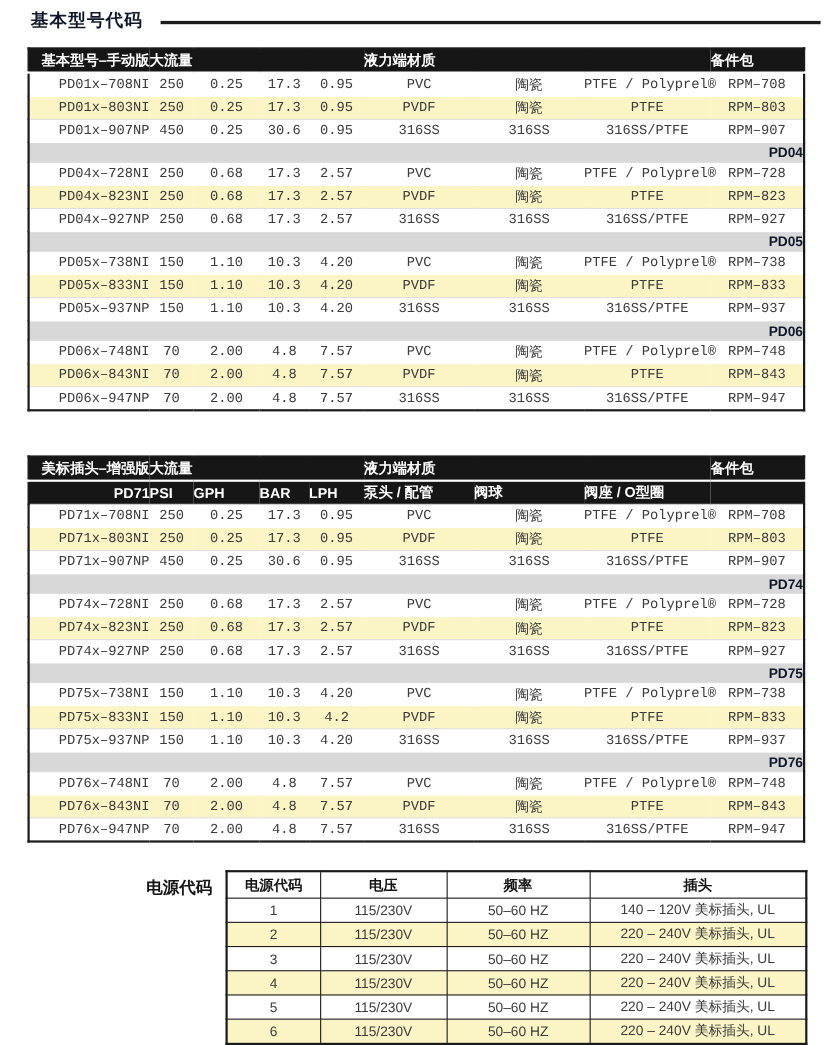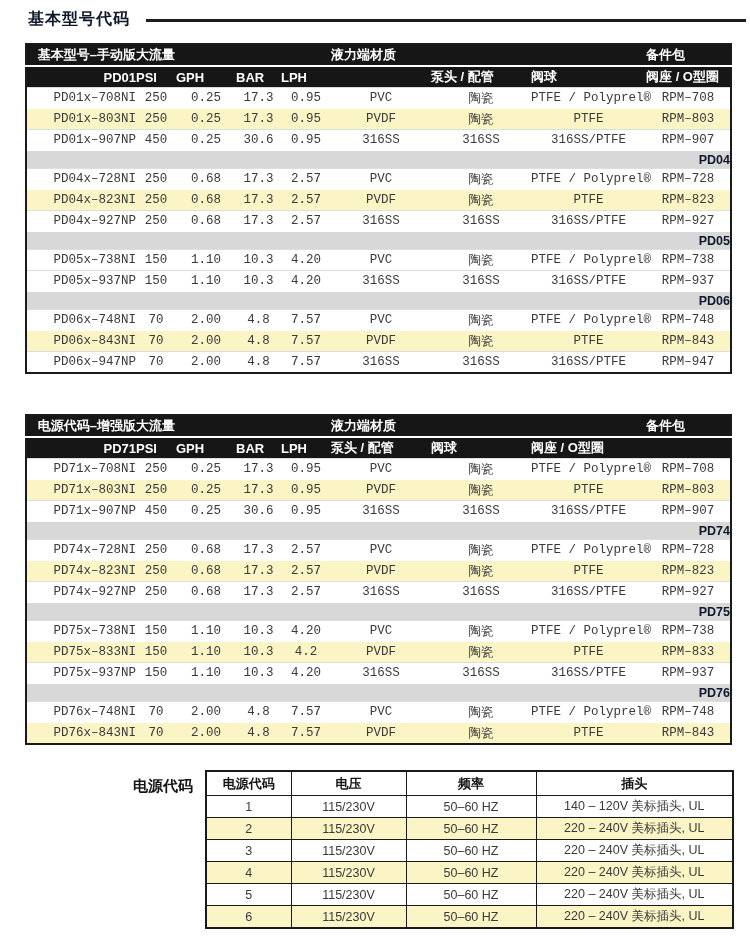--- a/index.html
+++ b/index.html
@@ -60,31 +60,20 @@
         <col style="width:115px">
         <col style="width:85px">
     </colgroup>
     <thead>
       <tr class="h1">
         <th class="left">基本型号–手动版</th>
         <th colspan="4">大流量</th>
         <th colspan="3">液力端材质</th>
         <th>备件包</th>
       </tr>
-      <tr class="h2">
-        <th class="left">PD01</th>
-        <th>PSI</th>
-        <th>GPH</th>
-        <th>BAR</th>
-        <th>LPH</th>
-        <th></th>
-        <th>泵头 / 配管</th>
-        <th>阀球</th>
-        <th>阀座 / O型圈</th>
-      </tr>
     </thead>
     <tbody>
         <tr class="data">
           <td class="left">PD01x–708NI</td>
           <td>250</td>
           <td>0.25</td>
           <td>17.3</td>
           <td>0.95</td>
           <td>PVC</td>
           <td>陶瓷</td>
@@ -155,20 +144,31 @@
         <tr class="data">
           <td class="left">PD05x–738NI</td>
           <td>150</td>
           <td>1.10</td>
           <td>10.3</td>
           <td>4.20</td>
           <td>PVC</td>
           <td>陶瓷</td>
           <td>PTFE / Polyprel®</td>
           <td>RPM–738</td>
+        </tr>
+        <tr class="data hl">
+          <td class="left">PD05x–833NI</td>
+          <td>150</td>
+          <td>1.10</td>
+          <td>10.3</td>
+          <td>4.20</td>
+          <td>PVDF</td>
+          <td>陶瓷</td>
+          <td>PTFE</td>
+          <td>RPM–833</td>
         </tr>
         <tr class="data">
           <td class="left">PD05x–937NP</td>
           <td>150</td>
           <td>1.10</td>
           <td>10.3</td>
           <td>4.20</td>
           <td>316SS</td>
           <td>316SS</td>
           <td>316SS/PTFE</td>
@@ -220,21 +220,21 @@
         <col style="width:60px">
       <col style="width:45px">
         <col style="width:50px">
         <col style="width:100px">
       <col style="width:100px">
         <col style="width:115px">
         <col style="width:85px">
     </colgroup>
     <thead>
       <tr class="h1">
-        <th class="left">电源代码–增强版</th>
+        <th class="left">美标插头–增强版</th>
         <th colspan="4">大流量</th>
         <th colspan="3">液力端材质</th>
         <th>备件包</th>
       </tr>
       <tr class="h2">
         <th class="left">PD71</th>
         <th>PSI</th>
         <th>GPH</th>
         <th>BAR</th>
         <th>LPH</th>
@@ -368,20 +368,31 @@
           <td class="left">PD76x–843NI</td>
           <td>70</td>
           <td>2.00</td>
           <td>4.8</td>
           <td>7.57</td>
           <td>PVDF</td>
           <td>陶瓷</td>
           <td>PTFE</td>
           <td>RPM–843</td>
         </tr>
+        <tr class="data">
+          <td class="left">PD76x–947NP</td>
+          <td>70</td>
+          <td>2.00</td>
+          <td>4.8</td>
+          <td>7.57</td>
+          <td>316SS</td>
+          <td>316SS</td>
+          <td>316SS/PTFE</td>
+          <td>RPM–947</td>
+        </tr>
       </tbody>
   </table>
 
   <div class="power-row">
     <div class="power-label">电源代码</div>
     <table class="power-table">
       <colgroup>
         <col style="width:85px">
           <col style="width:115px">
           <col style="width:130px">

